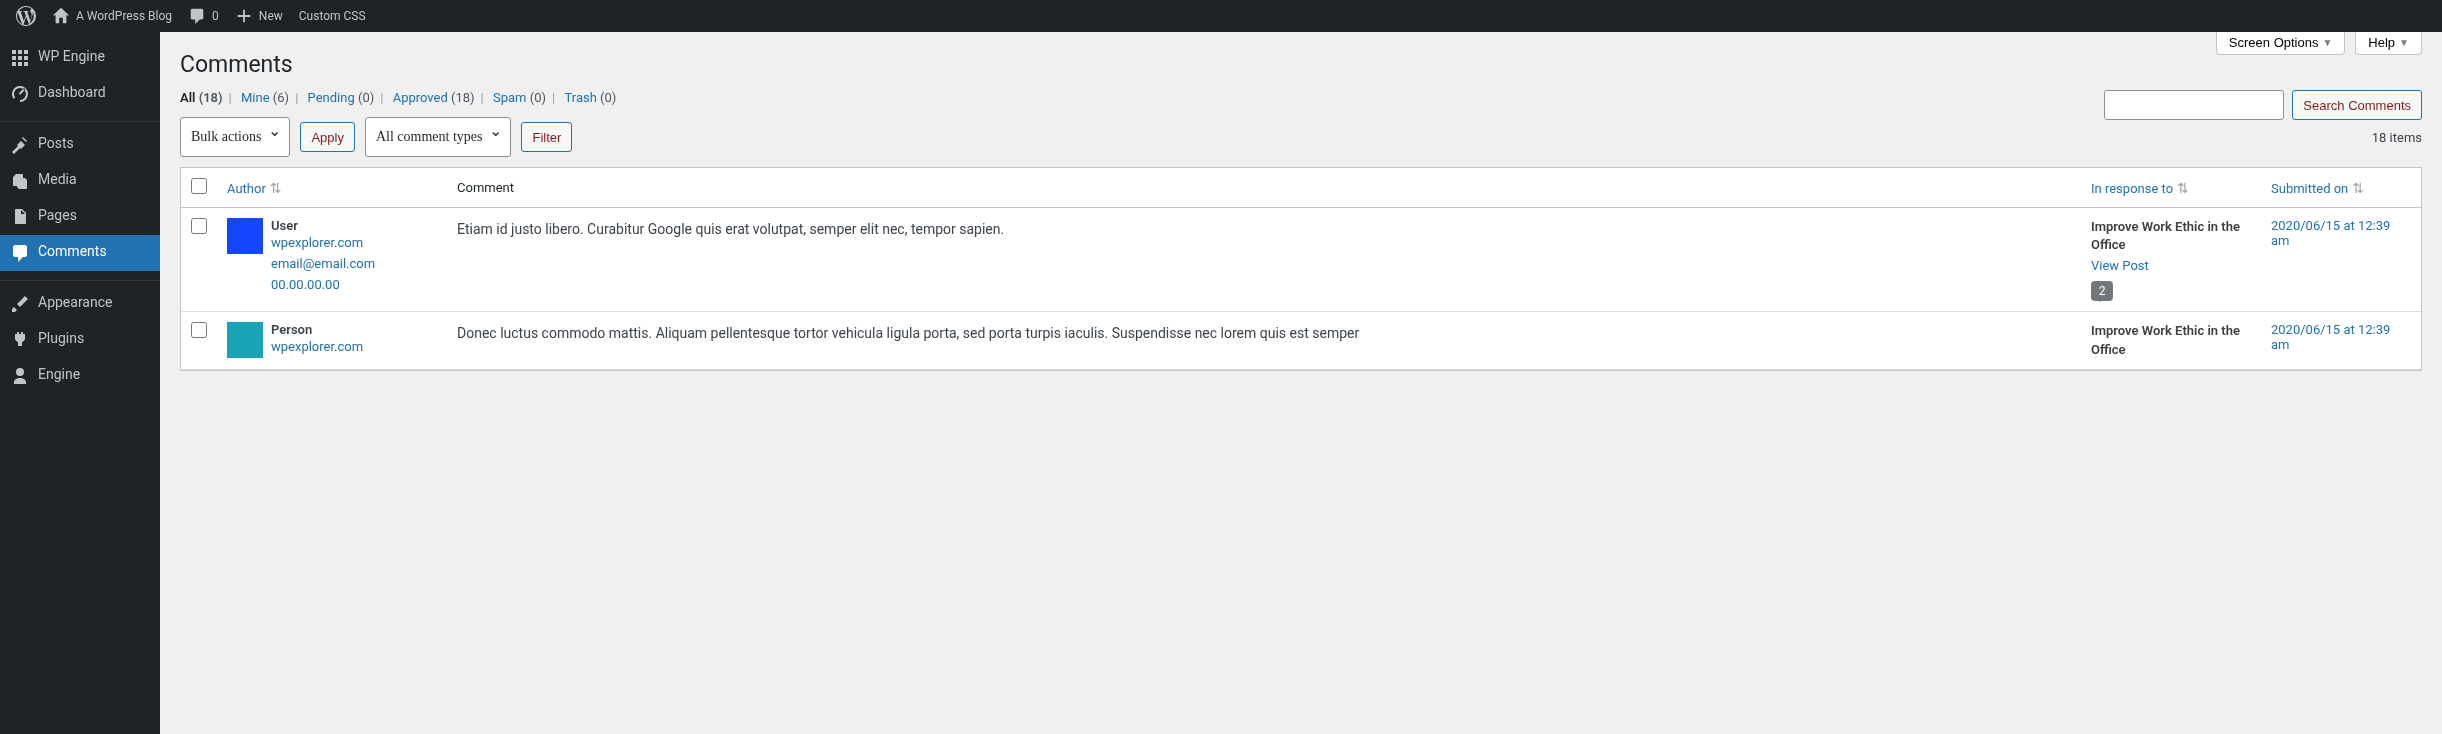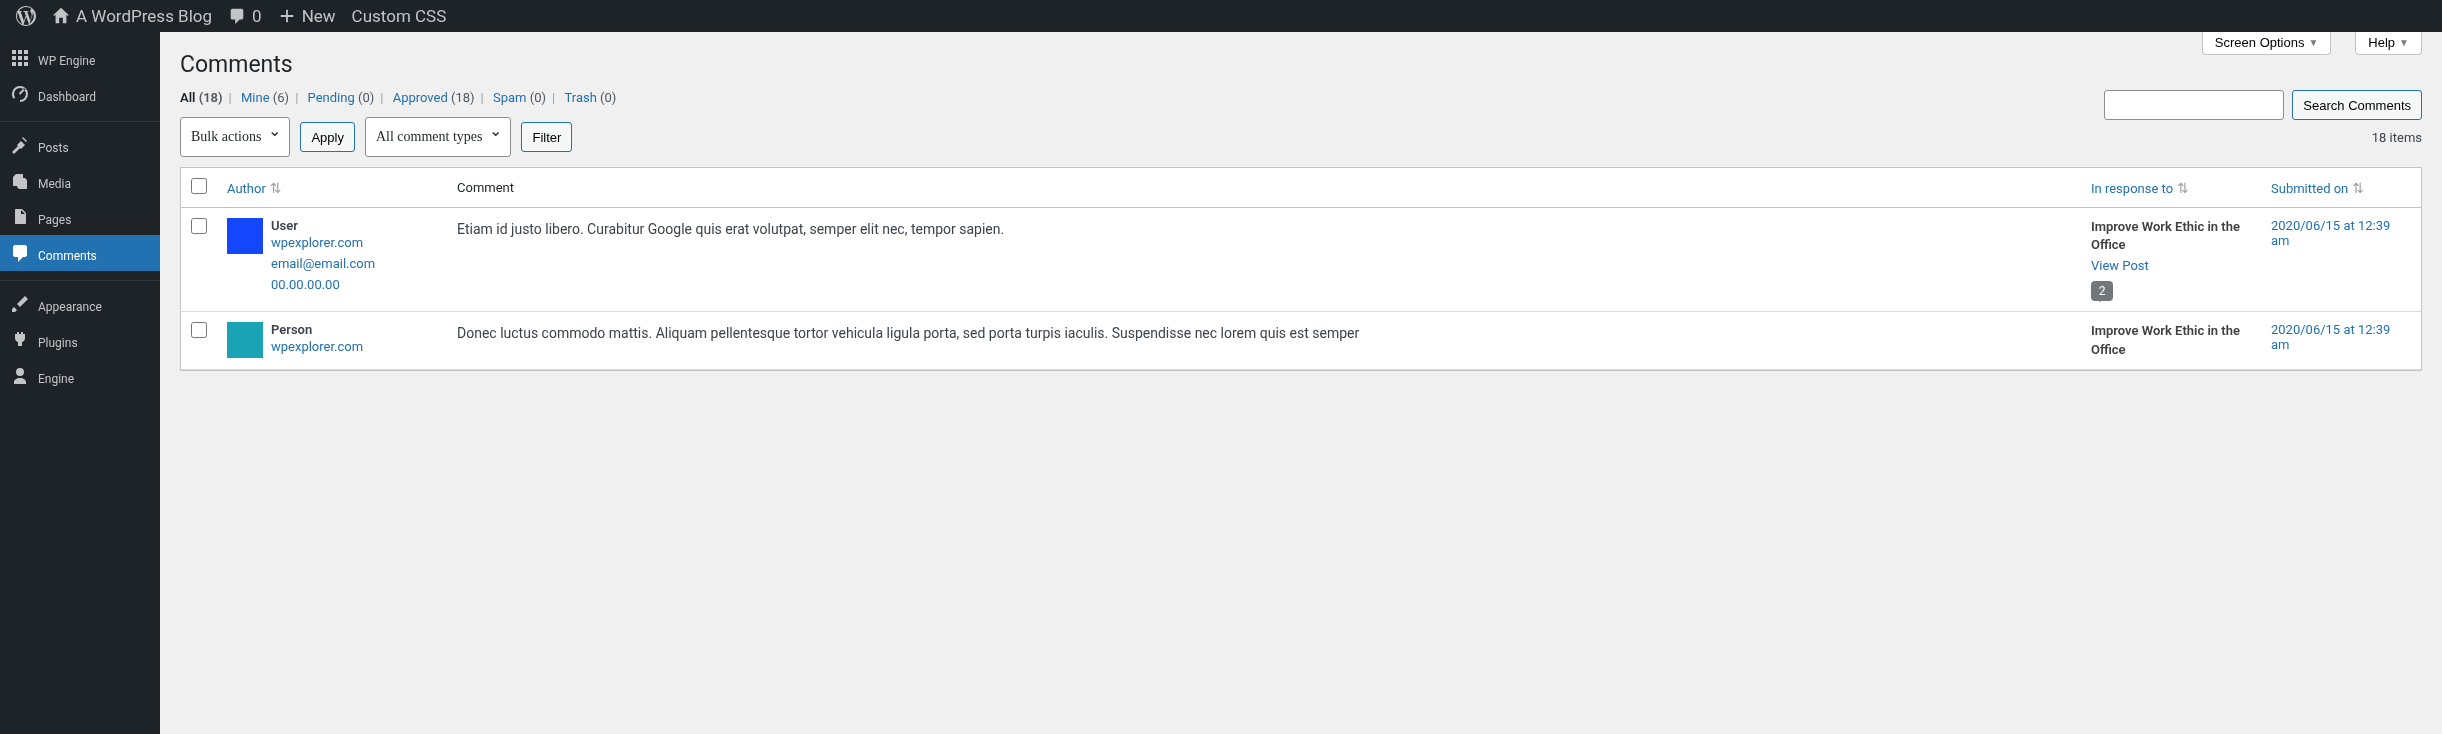--- a/index.html
+++ b/index.html
@@ -1,58 +1,58 @@
 <!DOCTYPE html>
 <html><head>
 <meta charset="utf-8">
 <style>
 * { margin: 0; padding: 0; box-sizing: border-box; }
 body { font-family: -apple-system, BlinkMacSystemFont, "Segoe UI", Roboto, sans-serif; font-size: 13px; color: #1d2327; background: #f0f0f1; }
 
 
-.adminbar { background: #1d2327; color: #c3c4c7; height: 32px; display: flex; align-items: center; padding: 0 8px; font-size: 17px; }
+.adminbar { background: #1d2327; color: #c3c4c7; height: 32px; display: flex; align-items: center; padding: 0 8px; font-size: 12px; }
 .adminbar-item { display: flex; align-items: center; padding: 0 8px; height: 32px; cursor: pointer; gap: 6px; }
 .adminbar .wp-logo { width: 20px; height: 20px; }
 .adminbar svg { fill: currentColor; }
 
 
 .wrap { display: flex; min-height: calc(100vh - 32px); }
 .sidebar { width: 160px; background: #1d2327; color: #c3c4c7; padding-top: 8px; flex-shrink: 0; }
 .main { flex: 1; padding: 10px 20px 40px 20px; position: relative; }
 
 
 .menu-sep { height: 5px; border-bottom: 1px solid #32373c; margin: 5px 0; }
-.menu-item { display: flex; align-items: flex-end; gap: 8px; padding: 8px 10px; font-size: 12px; cursor: pointer; position: relative; color: #c3c4c7; }
+.menu-item { display: flex; align-items: flex-start; gap: 8px; padding: 8px 10px; font-size: 14px; cursor: pointer; position: relative; color: #c3c4c7; }
 .menu-item.current { background: #2271b1; color: #fff; }
 .menu-item.current::after { content: ""; position: absolute; right: -8px; top: 50%; transform: translateY(-50%); border: 8px solid transparent; border-right-color: #f0f0f1; }
 .menu-item svg { width: 20px; height: 20px; fill: currentColor; flex-shrink: 0; }
 
 
-.screen-meta { position: absolute; top: 0; right: 20px; display: flex; gap: 24px; }
+.screen-meta { position: absolute; top: 0; right: 20px; display: flex; gap: 10px; }
 .screen-meta-btn { background: #fff; border: 1px solid #c3c4c7; border-top: none; padding: 3px 12px 4px; font-size: 13px; cursor: pointer; border-radius: 0 0 4px 4px; display: flex; align-items: center; gap: 4px; }
 .screen-meta-btn .caret { font-size: 10px; color: #787c82; }
 
 
 h1 { font-size: 23px; font-weight: 400; padding: 9px 0 4px; }
 
 
 .subsubsub { list-style: none; margin: 8px 0 12px; font-size: 13px; display: flex; flex-wrap: wrap; gap: 0; }
 .subsubsub li { display: inline; white-space: nowrap; }
 .subsubsub li + li::before { content: " | "; color: #9ca1a6; padding: 0 6px; }
 .subsubsub a { color: #2271b1; text-decoration: none; }
 .subsubsub a.current { color: #1d2327; font-weight: 600; }
 .subsubsub .count { color: #50575e; }
 
 
 .tablenav { display: flex; align-items: center; justify-content: space-between; margin-bottom: 10px; gap: 8px; }
 .tablenav-left { display: flex; gap: 10px; align-items: center; }
 .tablenav-right { display: flex; gap: 8px; align-items: center; }
 .select-box { background: #fff; border: 1px solid #8c8f94; border-radius: 3px; padding: 0 28px 0 10px; height: 40px; font-size: 14px; position: relative; display: inline-flex; align-items: center; cursor: pointer; font-family: Liberation Serif, serif; }
 .select-box::after { content: "⌄"; position: absolute; right: 8px; top: 3px; color: #2c3338; font-size: 16px; }
-.button { background: #f6f7f7; border: 1px solid #2271b1; color: #000000; border-radius: 3px; padding: 0 10px; height: 30px; font-size: 13px; cursor: pointer; display: inline-flex; align-items: center; }
+.button { background: #f6f7f7; border: 1px solid #2271b1; color: #7f1d1d; border-radius: 3px; padding: 0 10px; height: 30px; font-size: 13px; cursor: pointer; display: inline-flex; align-items: center; }
 .displaying-num { font-size: 13px; color: #3c434a; }
 
 
 .searchbar { position: absolute; right: 20px; top: 58px; display: flex; gap: 8px; }
 .search-input { border: 1px solid #8c8f94; border-radius: 3px; width: 180px; height: 30px; padding: 0 8px; font-size: 14px; }
 
 
 table.comments { width: 100%; border: 1px solid #c3c4c7; border-spacing: 0; background: #fff; font-size: 13px; }
 table.comments th { text-align: left; font-weight: 400; padding: 10px 10px; background: #fff; border-bottom: 1px solid #c3c4c7; vertical-align: middle; }
 table.comments th a { color: #2271b1; text-decoration: none; }

